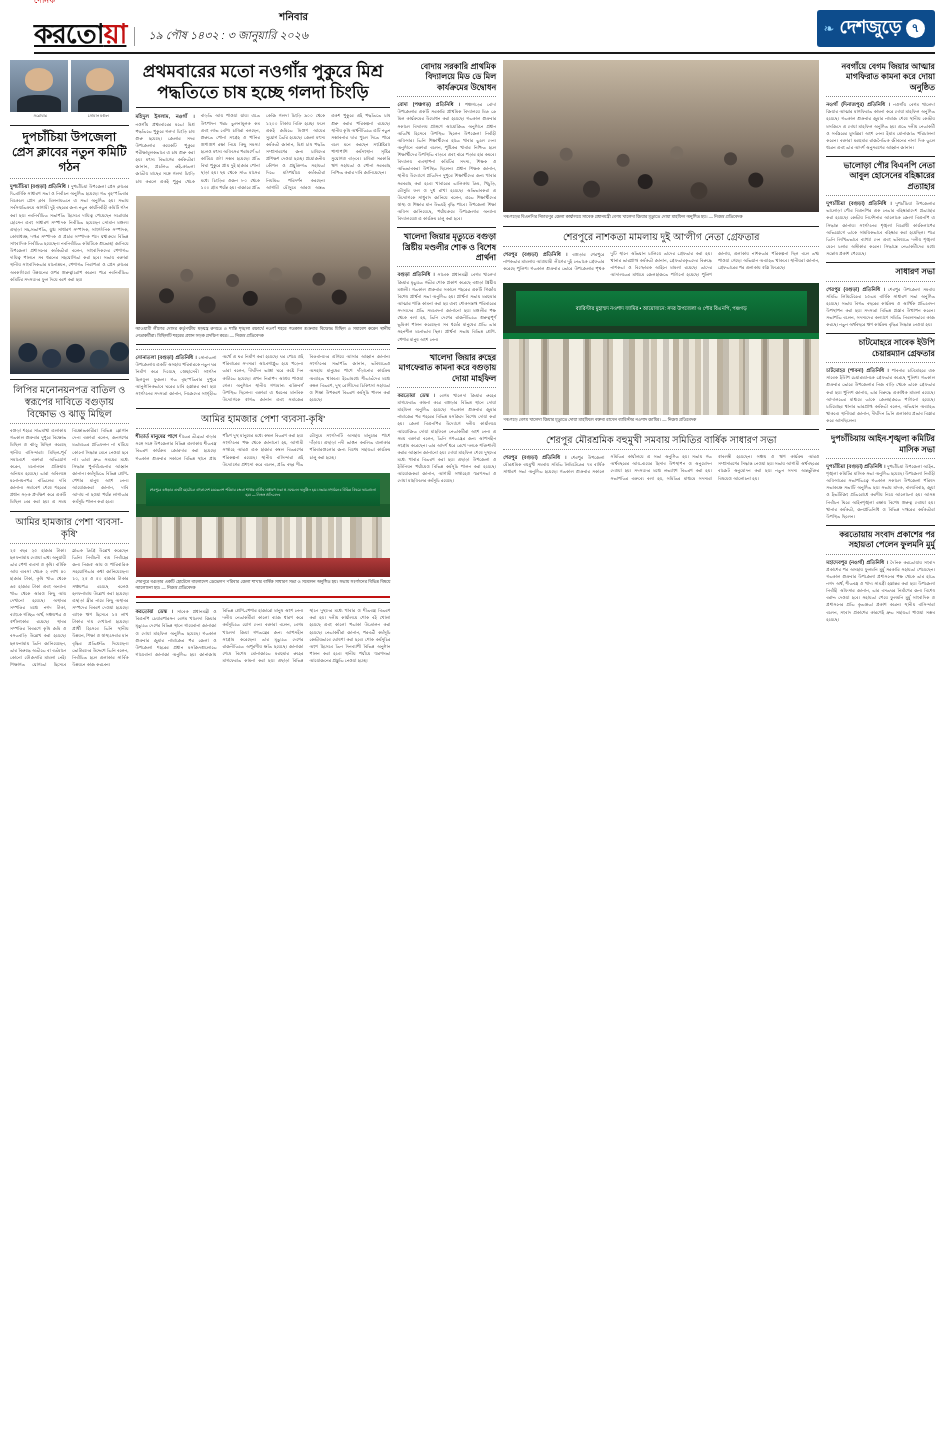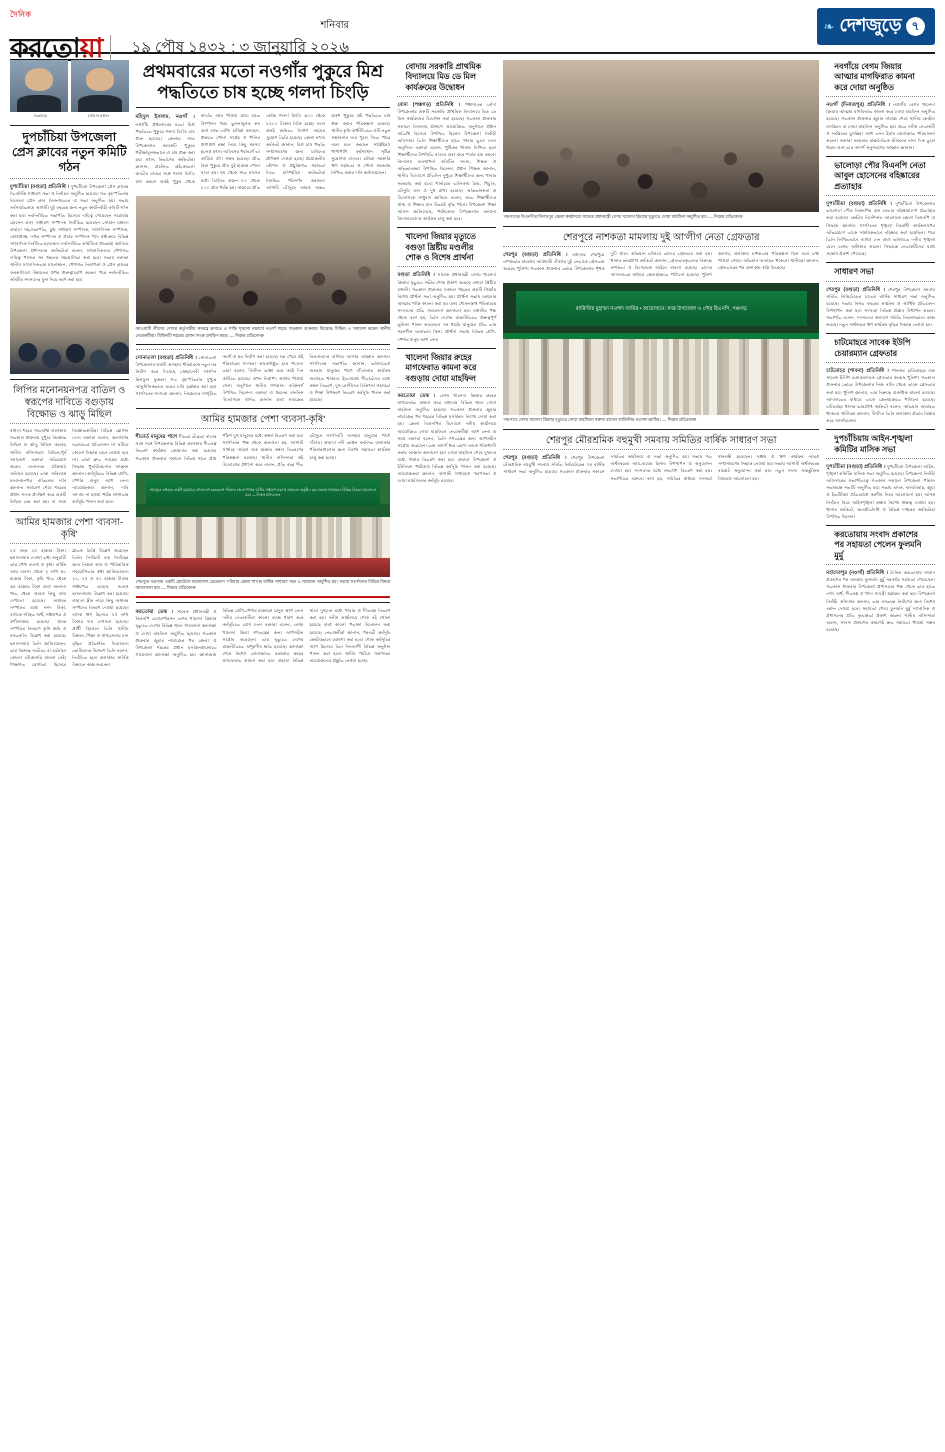--- a/index.html
+++ b/index.html
@@ -8,29 +8,29 @@
     width: 945px; height: 1452px;
     background: #ffffff;
     font-family: "Liberation Sans", sans-serif;
     color: #111;
     overflow: hidden;
   }
   .page { position: relative; width:945px; height:1452px; padding: 8px 10px; }
 
   
   .masthead {
-    display:flex; align-items:flex-start; justify-content:space-between;
-    border-bottom: 2px solid #1a1a1a; padding-bottom: 4px; height: 46px;
+    display:flex; align-items:flex-end; justify-content:space-between;
+    border-bottom: 2px solid #1a1a1a; padding-bottom: 4px; height: 46px; margin-left: 24px;
   }
   .mh-left { display:flex; align-items:flex-end; gap:8px; }
   .mh-kicker { font-size:8px; color:#c00; letter-spacing:.5px; margin-bottom:14px;}
   .mh-logo { font-size:27px; font-weight:bold; color:#111; letter-spacing:-1px; line-height:1;text-decoration:underline; }
   .mh-logo .red { color:#c31212; }
-  .mh-date { font-size:15px; color:#222; margin-bottom:2px; border-left:1px solid #999; padding-left:20px;}
-  .mh-day { font-size:10px; font-weight:normal; text-align:right; margin-bottom:1px;}
+  .mh-date { font-size:11px; color:#222; margin-bottom:2px; border-left:1px solid #999; padding-left:13px;font-style:italic;}
+  .mh-day { font-size:10px; font-weight:bold; text-align:right; margin-bottom:1px;}
   .mh-right {
     background:#0d4c8c; color:#fff; border-radius:3px;
     padding:3px 10px 3px 6px; display:flex; align-items:center; gap:5px;
     margin-bottom:1px;
   }
   .mh-right .leaf { font-size:13px; color:#8fd3ff; }
   .mh-right .brand { font-size:18px; font-weight:bold; letter-spacing:-.5px;}
   .mh-right .pagebadge {
     background:#fff; color:#0d4c8c; border-radius:50%;
     width:19px;height:19px; display:flex;align-items:center;justify-content:center;
@@ -63,22 +63,22 @@
   }
   h3.head {
     font-size:12px; line-height:1.25; font-weight:bold; text-align:center;
     margin:3px 0 3px;
   }
   h4.head {
     font-size:9.5px; line-height:1.28; font-weight:normal; text-align:center;
     margin:3px 0 3px;
   }
   h5.head {
-    font-size:8px; line-height:1.3; font-weight:bold; text-align:left;
-    margin:2px 8px 2px;
+    font-size:8px; line-height:1.3; font-weight:bold; text-align:right;
+    margin:2px 0 2px;
   }
   .caption { font-size:4.3px; line-height:1.55; color:#222; text-align:justify; margin-top:2px;}
   .byline { font-size:5px; font-weight:bold; margin-bottom:1px; }
 
   
   .photo { position:relative; overflow:hidden; background:#b9bec4; }
   .crowd { background:
       radial-gradient(circle at 12% 78%, #2f2a28 0 7px, transparent 8px),
       radial-gradient(circle at 28% 85%, #3a3330 0 8px, transparent 9px),
       radial-gradient(circle at 45% 80%, #262120 0 7px, transparent 8px),

